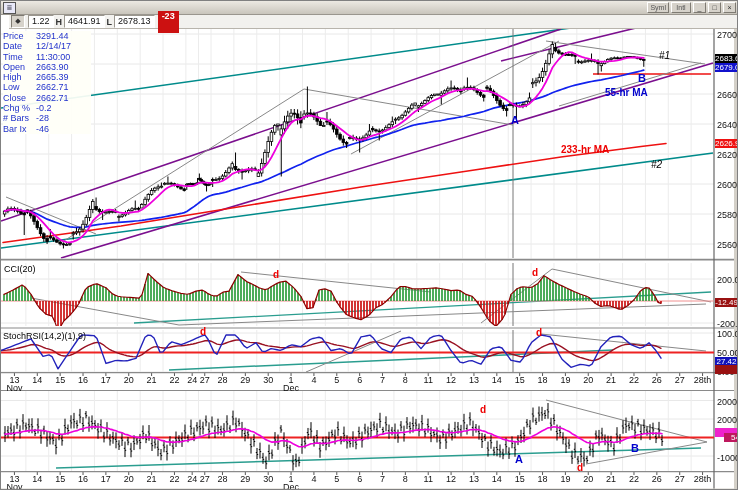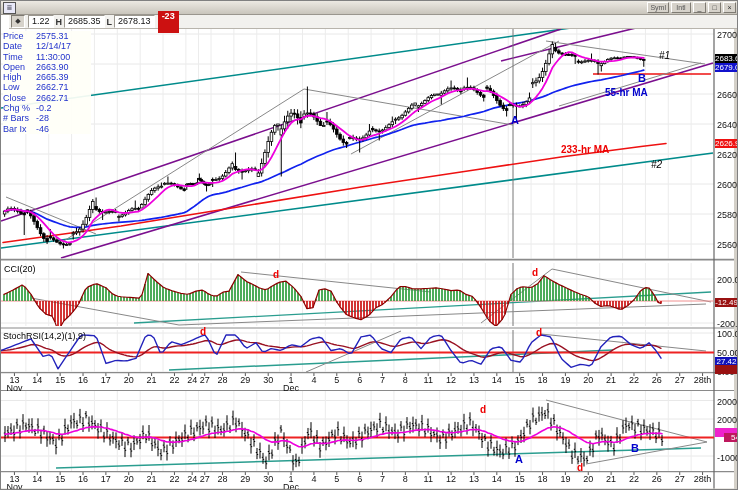--- a/index.html
+++ b/index.html
@@ -53,28 +53,28 @@
       <button class="mini">_</button>
       <button class="mini">□</button>
       <button class="mini">×</button>
     </span>
   </div>
 
   <div class="quotebar">
     <span class="qicon">◆</span>
     <span class="qbox">1.22</span>
     <span class="qlab">H</span>
-    <span class="qbox">2685.35</span>
+    <span class="qbox">4641.91</span>
     <span class="qlab">L</span>
     <span class="qbox">2678.13</span>
     <span class="qbadge">-23</span>
   </div>
 
   <div class="datawin" id="datawin">
-      <div class="dwrow"><span>Price</span><span>2575.31</span></div>
+      <div class="dwrow"><span>Price</span><span>3291.44</span></div>
       <div class="dwrow"><span>Date</span><span>12/14/17</span></div>
       <div class="dwrow"><span>Time</span><span>11:30:00</span></div>
       <div class="dwrow"><span>Open</span><span>2663.90</span></div>
       <div class="dwrow"><span>High</span><span>2665.39</span></div>
       <div class="dwrow"><span>Low</span><span>2662.71</span></div>
       <div class="dwrow"><span>Close</span><span>2662.71</span></div>
       <div class="dwrow"><span>Chg %</span><span>-0.2</span></div>
       <div class="dwrow"><span># Bars</span><span>-28</span></div>
       <div class="dwrow"><span>Bar Ix</span><span>-46</span></div>
     </div>

